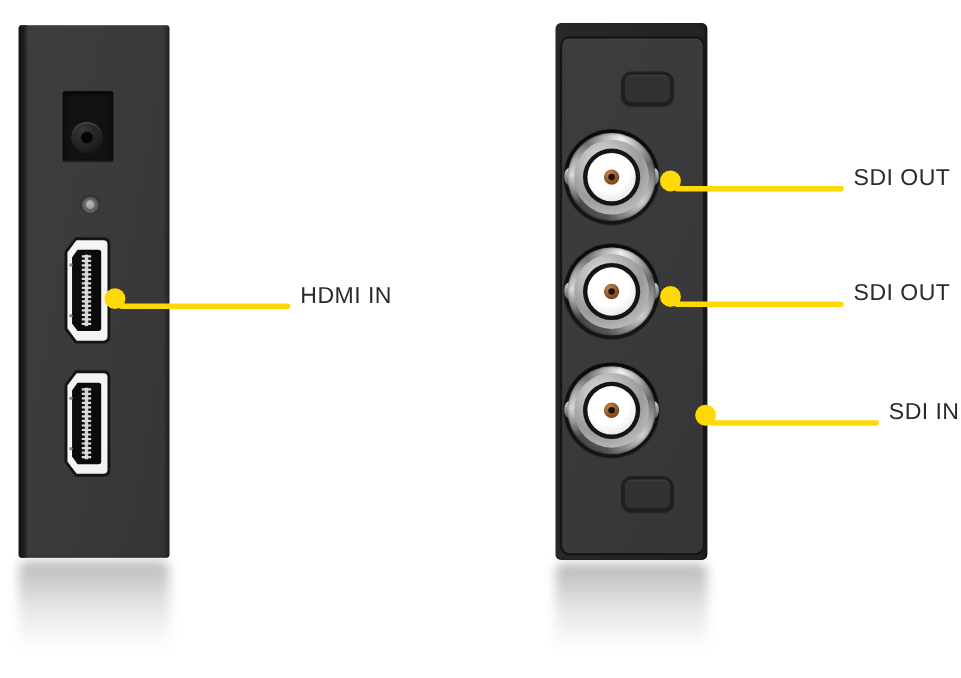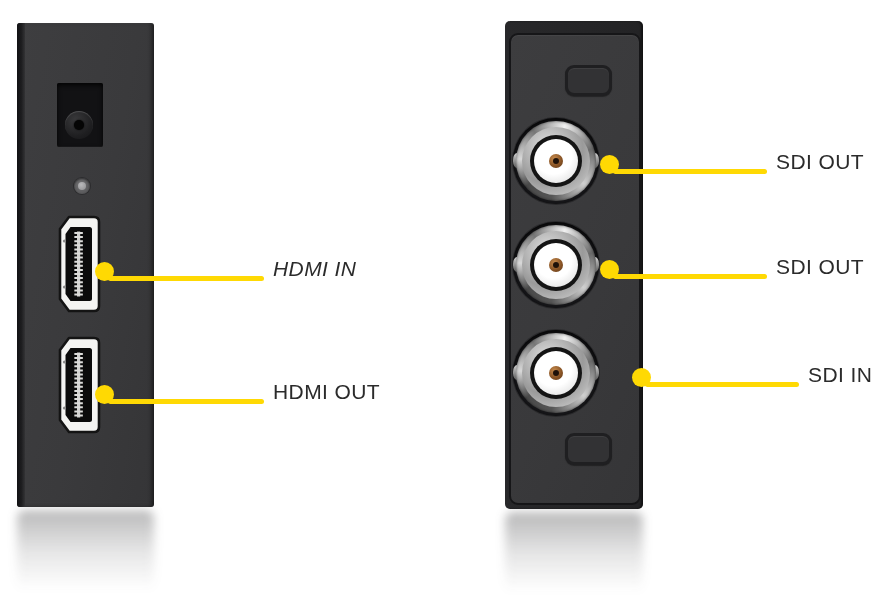--- a/index.html
+++ b/index.html
@@ -100,21 +100,21 @@
   
   .callout{position:absolute;display:flex;align-items:flex-end;height:28px;z-index:5;}
   .callout .dot{
     width:19px;height:19px;border-radius:50%;background:#ffd903;flex:none;
     margin-right:-6px;position:relative;z-index:2;
   }
   .callout .line{height:5px;border-radius:3px;background:#ffd903;flex:none;}
   .callout .label{
     margin-left:9px;font-size:21px;color:#2b2b2b;letter-spacing:.4px;white-space:nowrap;
   }
-  .co-hdmi-in{left:95px;top:253px;font-style:italic;}
+  .co-hdmi-in{left:95px;top:253px;}
   .co-hdmi-out{left:95px;top:376px;}
   .co-hdmi-in .line,.co-hdmi-out .line{width:156px;}
   .co-sdi-out-1{left:600px;top:146px;}
   .co-sdi-out-2{left:600px;top:251px;}
   .co-sdi-in{left:632px;top:359px;}
   .co-sdi-out-1 .line,.co-sdi-out-2 .line,.co-sdi-in .line{width:154px;}
 </style>
 </head>
 <body>
 
@@ -196,25 +196,20 @@
 
   <div class="refl refl-left"></div>
   <div class="refl refl-right"></div>
 
   <div class="callout co-hdmi-in">
     <span class="dot"></span>
     <span class="line"></span>
     <span class="label">HDMI IN</span>
   </div>
 
-  <div class="callout co-hdmi-out">
-    <span class="dot"></span>
-    <span class="line"></span>
-    <span class="label">HDMI OUT</span>
-  </div>
 
   <div class="callout co-sdi-out-1">
     <span class="dot"></span>
     <span class="line"></span>
     <span class="label">SDI OUT</span>
   </div>
 
   <div class="callout co-sdi-out-2">
     <span class="dot"></span>
     <span class="line"></span>

